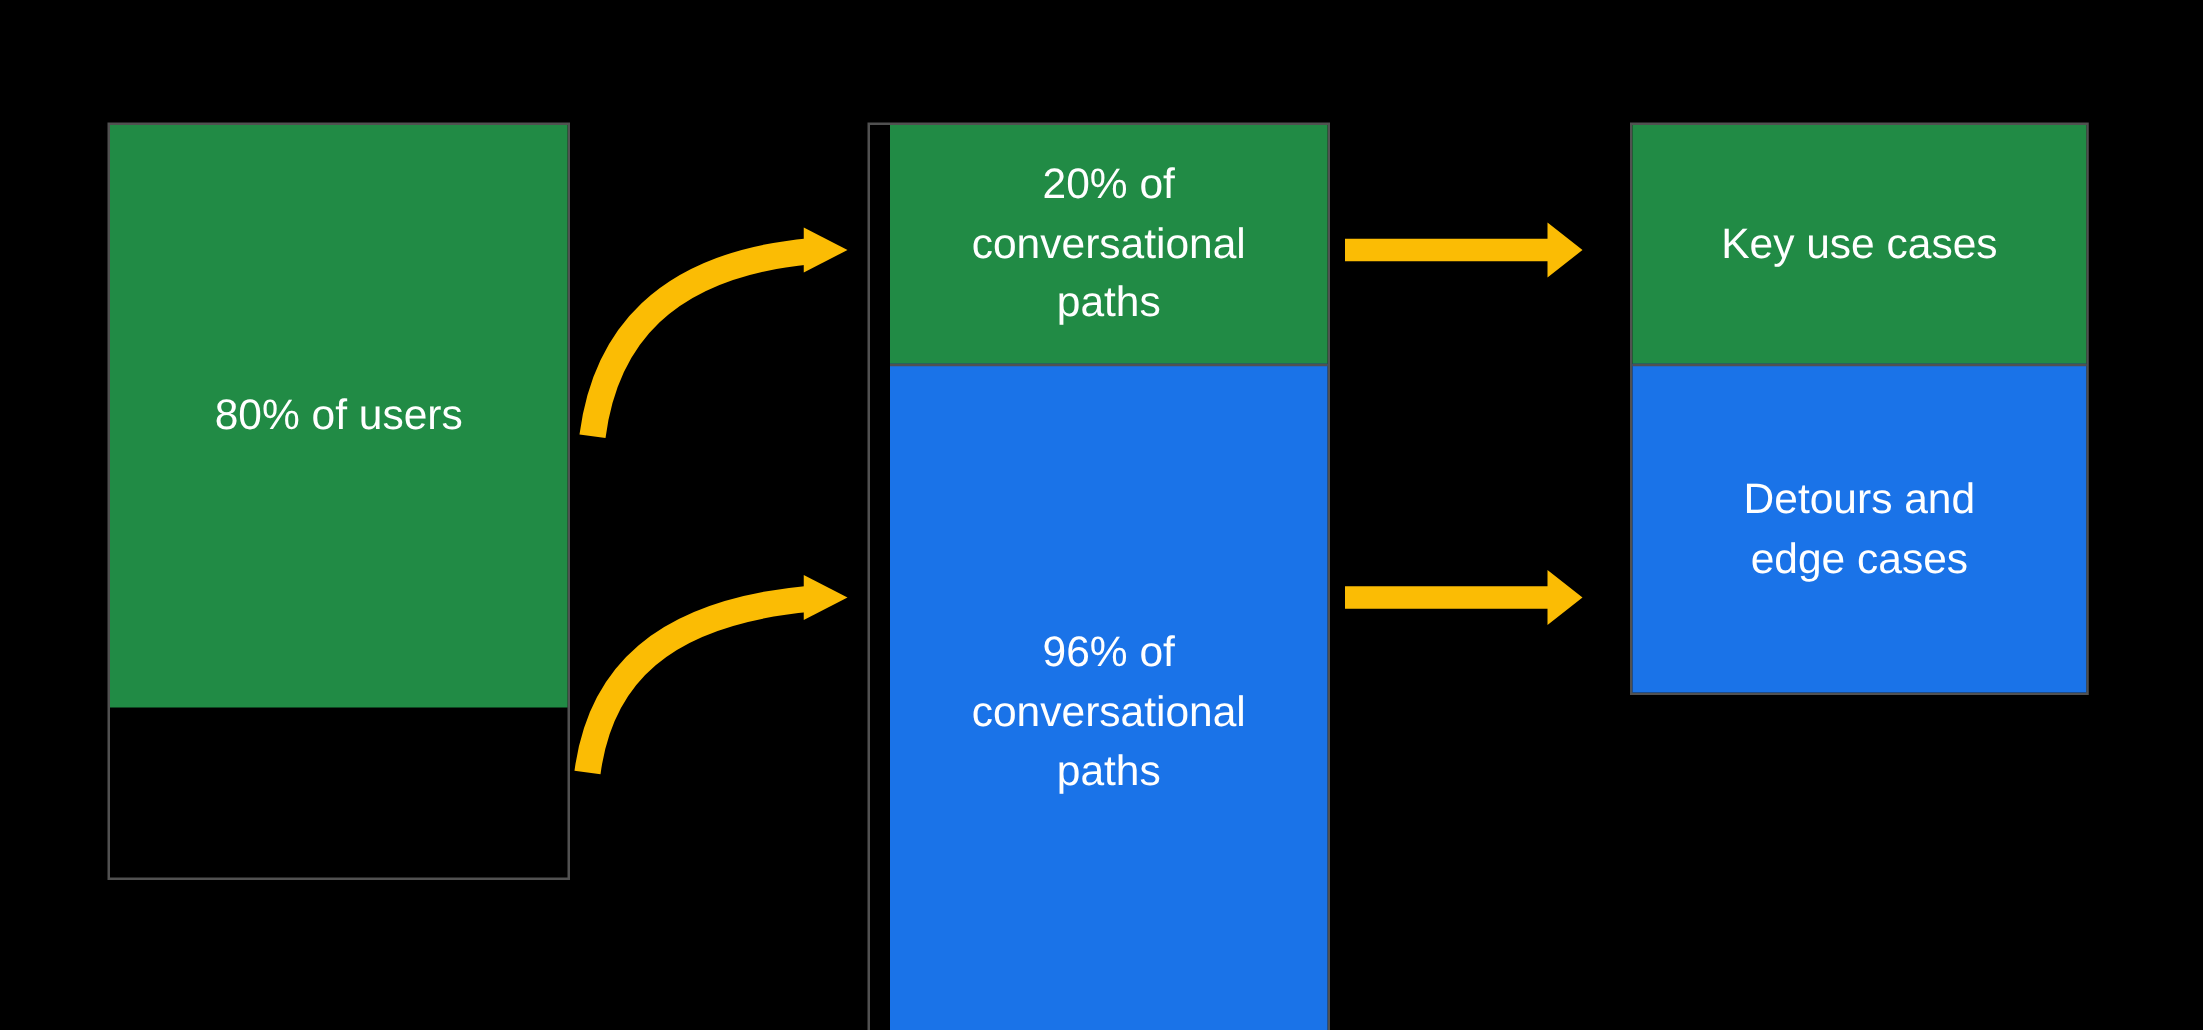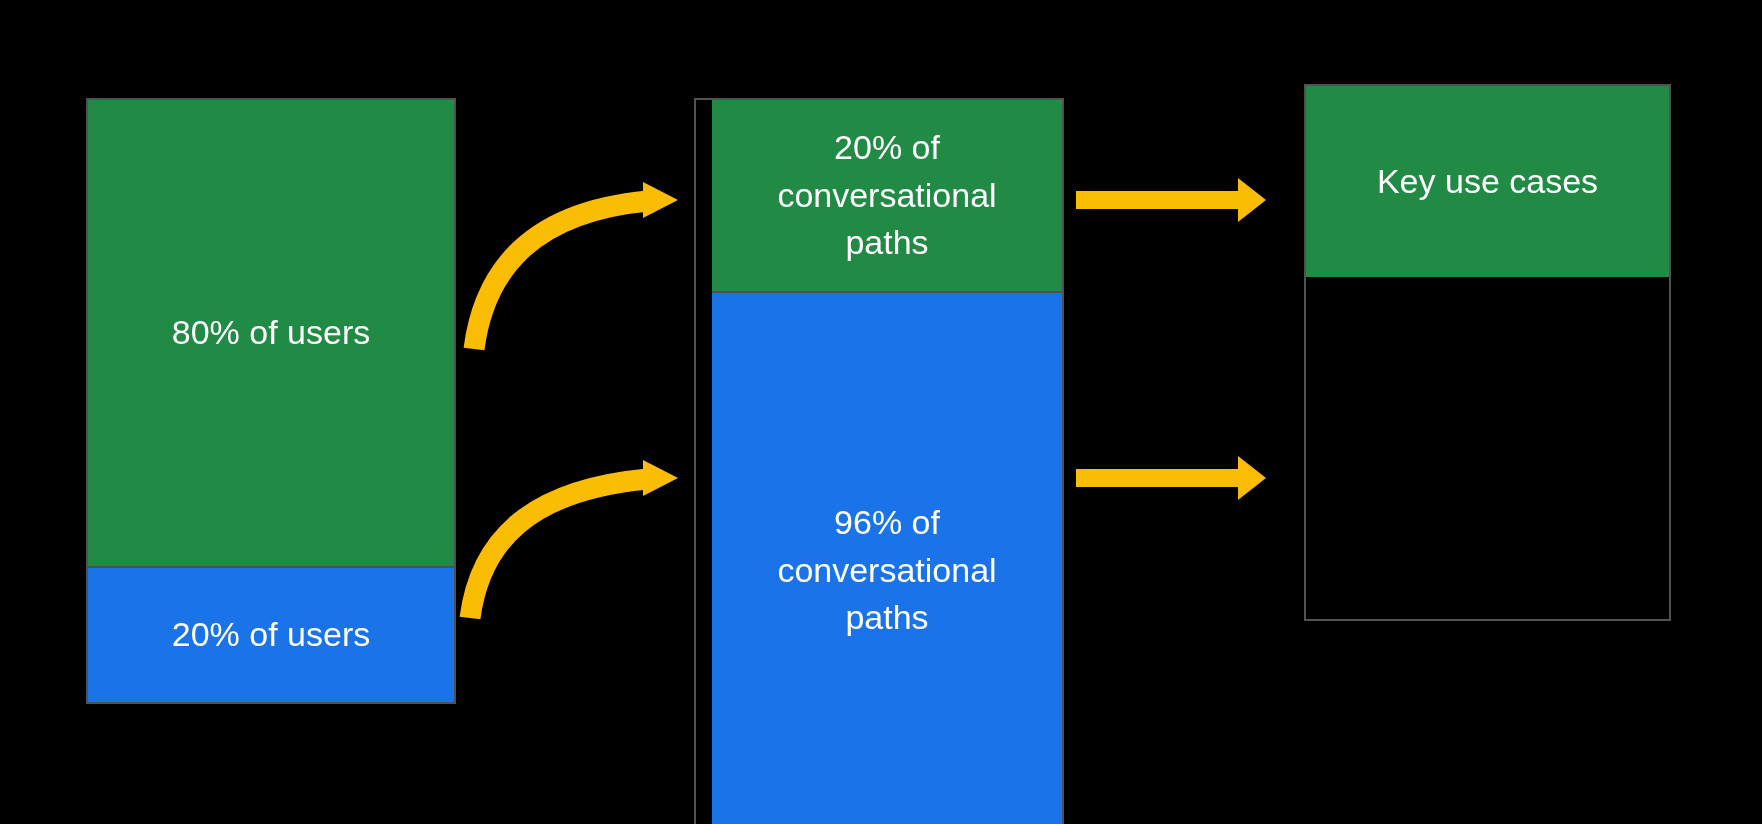--- a/index.html
+++ b/index.html
@@ -11,21 +11,21 @@
   .canvas{
     position:relative;width:1762px;height:824px;background:var(--bg);
     overflow:hidden;font-family:"Liberation Sans","DejaVu Sans",sans-serif;
   }
   .column{
     position:absolute;display:flex;flex-direction:column;
     border:2px solid var(--border);
   }
   .col-users{left:86px;top:98px;width:370px;height:606px;}
   .col-paths{left:694px;top:98px;width:370px;height:752px;padding-left:16px;}
-  .col-outcomes{left:1304px;top:84px;width:367px;height:537px;}
+  .col-outcomes{left:1304px;top:98px;width:367px;height:458px;}
   .segment{
     display:flex;align-items:center;justify-content:center;
     text-align:center;color:var(--text);font-size:34px;line-height:1.4;
     white-space:pre-line;
   }
   .seg-green{background:var(--green);}
   .seg-blue{background:var(--blue);flex:1;border-top:2px solid var(--border);}
   .col-users .seg-green{height:466px;text-align:right;}
   .col-paths .seg-green{height:191px;}
   .col-outcomes .seg-green{height:191px;}
@@ -35,41 +35,42 @@
 </style>
 </head>
 <body>
 
 <div class="canvas">
 
   <div class="column col-users">
     <div class="segment seg-green">
       <span>80% of users</span>
     </div>
-    <div class="segment seg-blue">
-      <span>20% of users</span>
-    </div>
   </div>
 
   <div class="column col-paths">
     <div class="segment seg-green">
       <span>20% of
 conversational
 paths</span>
     </div>
     <div class="segment seg-blue">
       <span>96% of
 conversational
 paths</span>
     </div>
   </div>
 
   <div class="column col-outcomes">
     <div class="segment seg-green">
       <span>Key use cases</span>
+    </div>
+    <div class="segment seg-blue">
+      <span>Detours and
+edge cases</span>
     </div>
   </div>
 
   <svg class="arrow-layer" width="1762" height="824" viewBox="0 0 1762 824">
 
     <g>
       <path class="arrow-curve" d="M474,349 C484,272 530,212 648,201"></path>
       <polygon class="arrow-shape" points="643,182 643,218 678,200"></polygon>
     </g>
 

